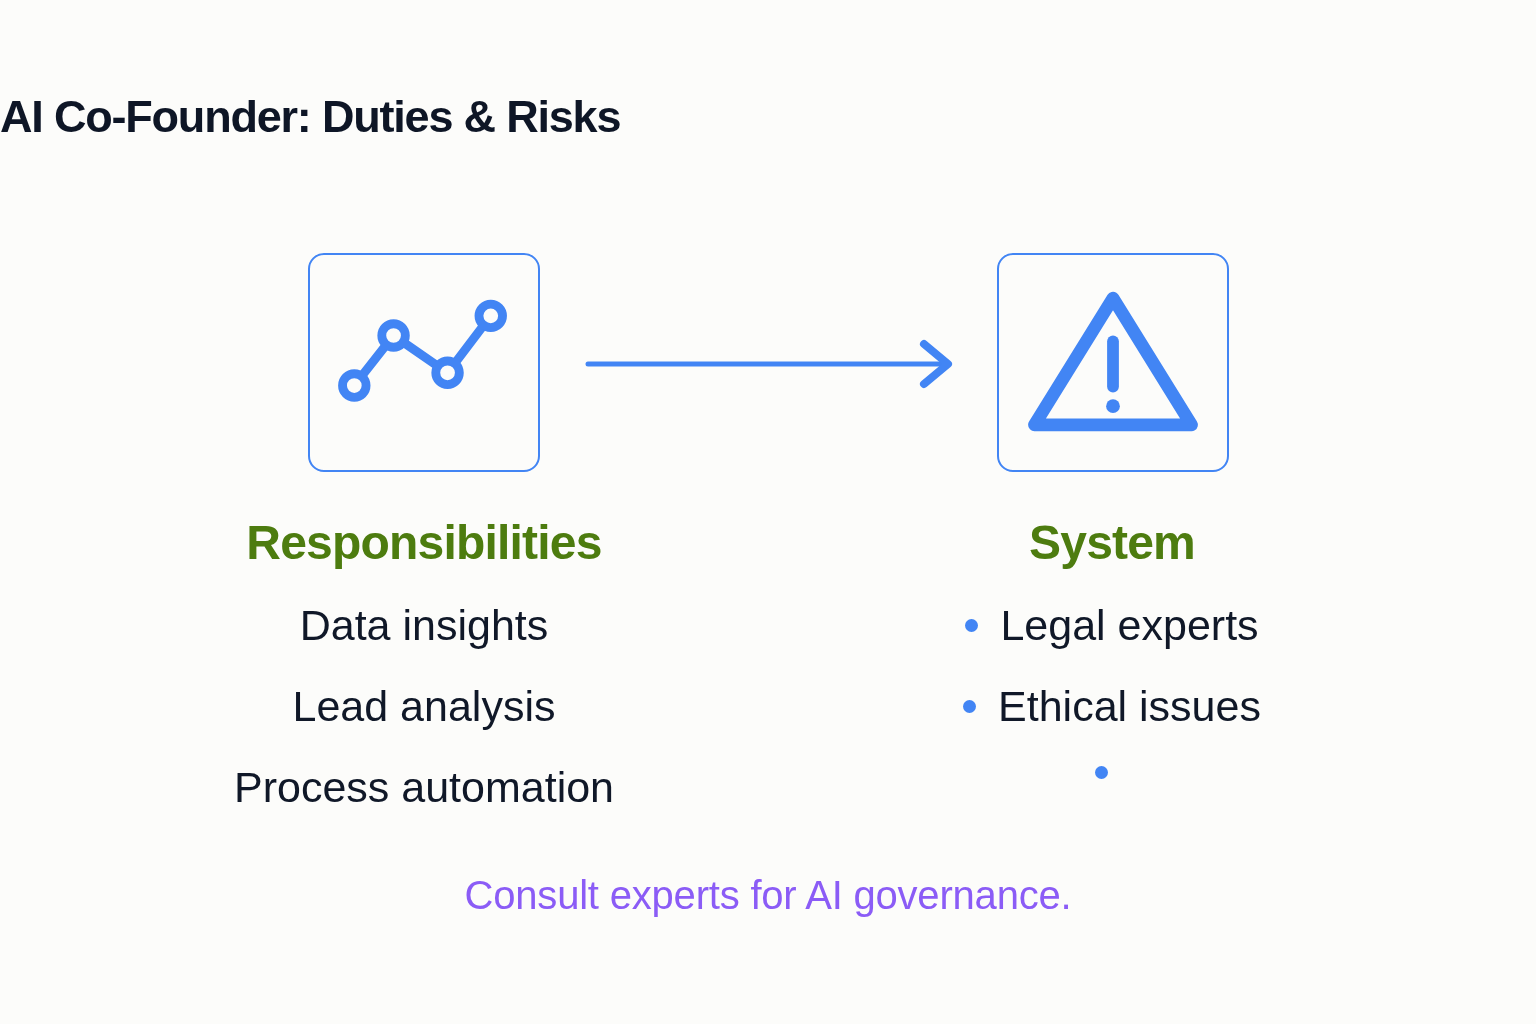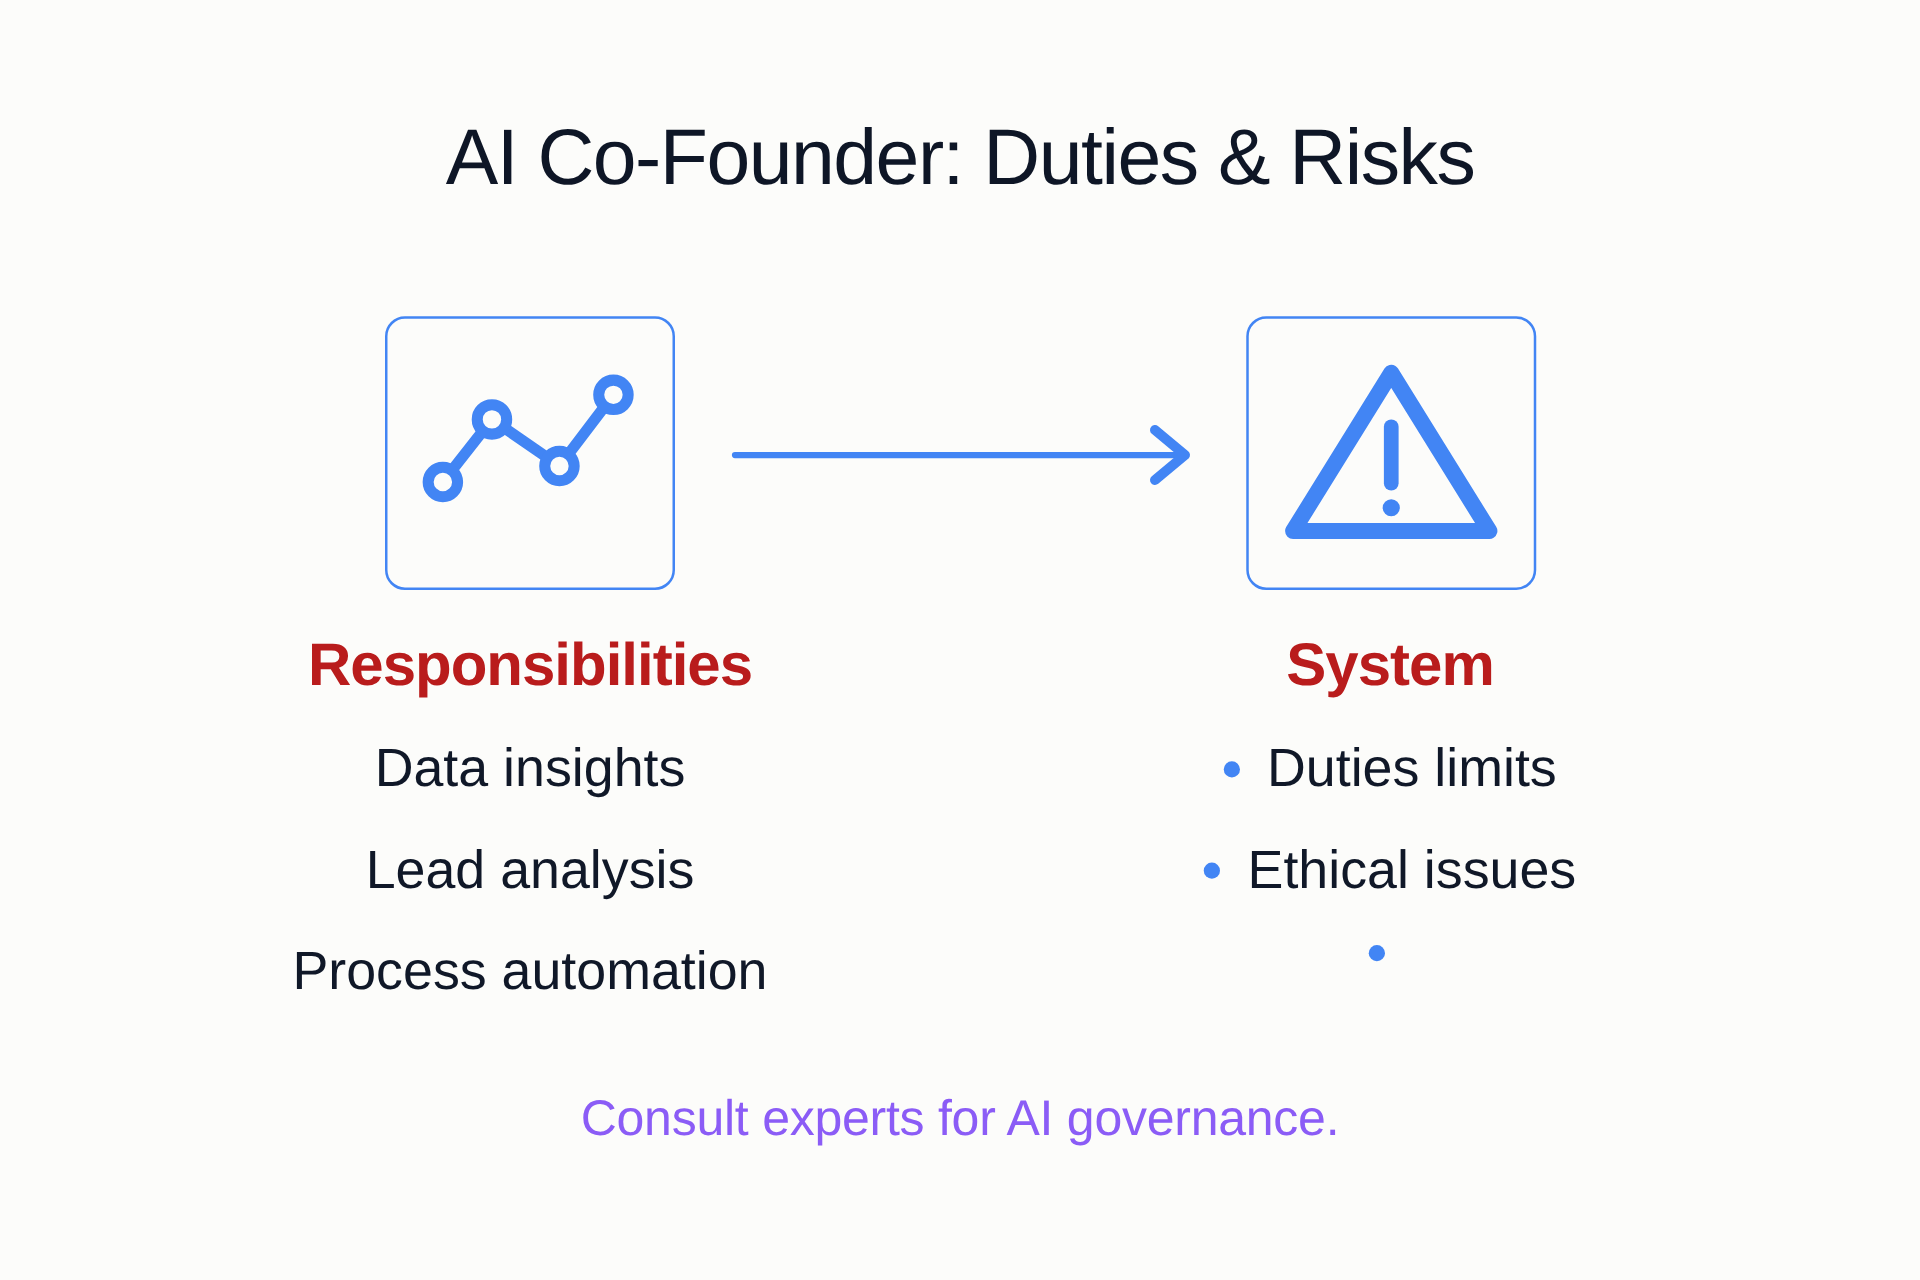--- a/index.html
+++ b/index.html
@@ -19,23 +19,22 @@
     height: 1024px;
     background: #FCFCFA;
   }
 
   
   #page-title {
     position: absolute;
     top: 92px;
     left: 0;
     width: 1536px;
-    text-align: center;
-    font-size: 63px;
-    font-weight: 400;
+    font-size: 45px;
+    font-weight: 700;
     letter-spacing: -1.2px;
     color: #0E1626;
     line-height: 1.1;
     white-space: nowrap;
   }
 
   
   .icon-card {
     position: absolute;
     width: 232px;
@@ -66,24 +65,24 @@
   .column {
     position: absolute;
     text-align: center;
   }
   #column-responsibilities { left: 124px;  top: 505px; width: 600px; }
   #column-risks            { left: 812px;  top: 505px; width: 600px; }
 
   .column-heading {
     font-size: 48px;
     font-weight: 700;
-    color: #b91c1c;
+    color: #4d7c0f;
     letter-spacing: -0.8px;
     line-height: 1.1;
-    margin: 2px 0 34px 0;
+    margin: 12px 0 34px 0;
     white-space: nowrap;
   }
 
   .item-list {
     list-style: none;
     margin: 0;
     padding: 0;
   }
   .item-list li {
     font-size: 43px;
@@ -174,21 +173,21 @@
         <span>Process automation</span>
       </li>
     </ul>
   </div>
 
   <div class="column" id="column-risks">
     <div class="column-heading">System</div>
     <ul class="item-list bulleted">
       <li>
         <span class="bullet-dot"></span>
-        <span>Duties limits</span>
+        <span>Legal experts</span>
       </li>
       <li>
         <span class="bullet-dot"></span>
         <span>Ethical issues</span>
       </li>
       <li>
         <span class="bullet-dot"></span>
       </li>
     </ul>
   </div>

